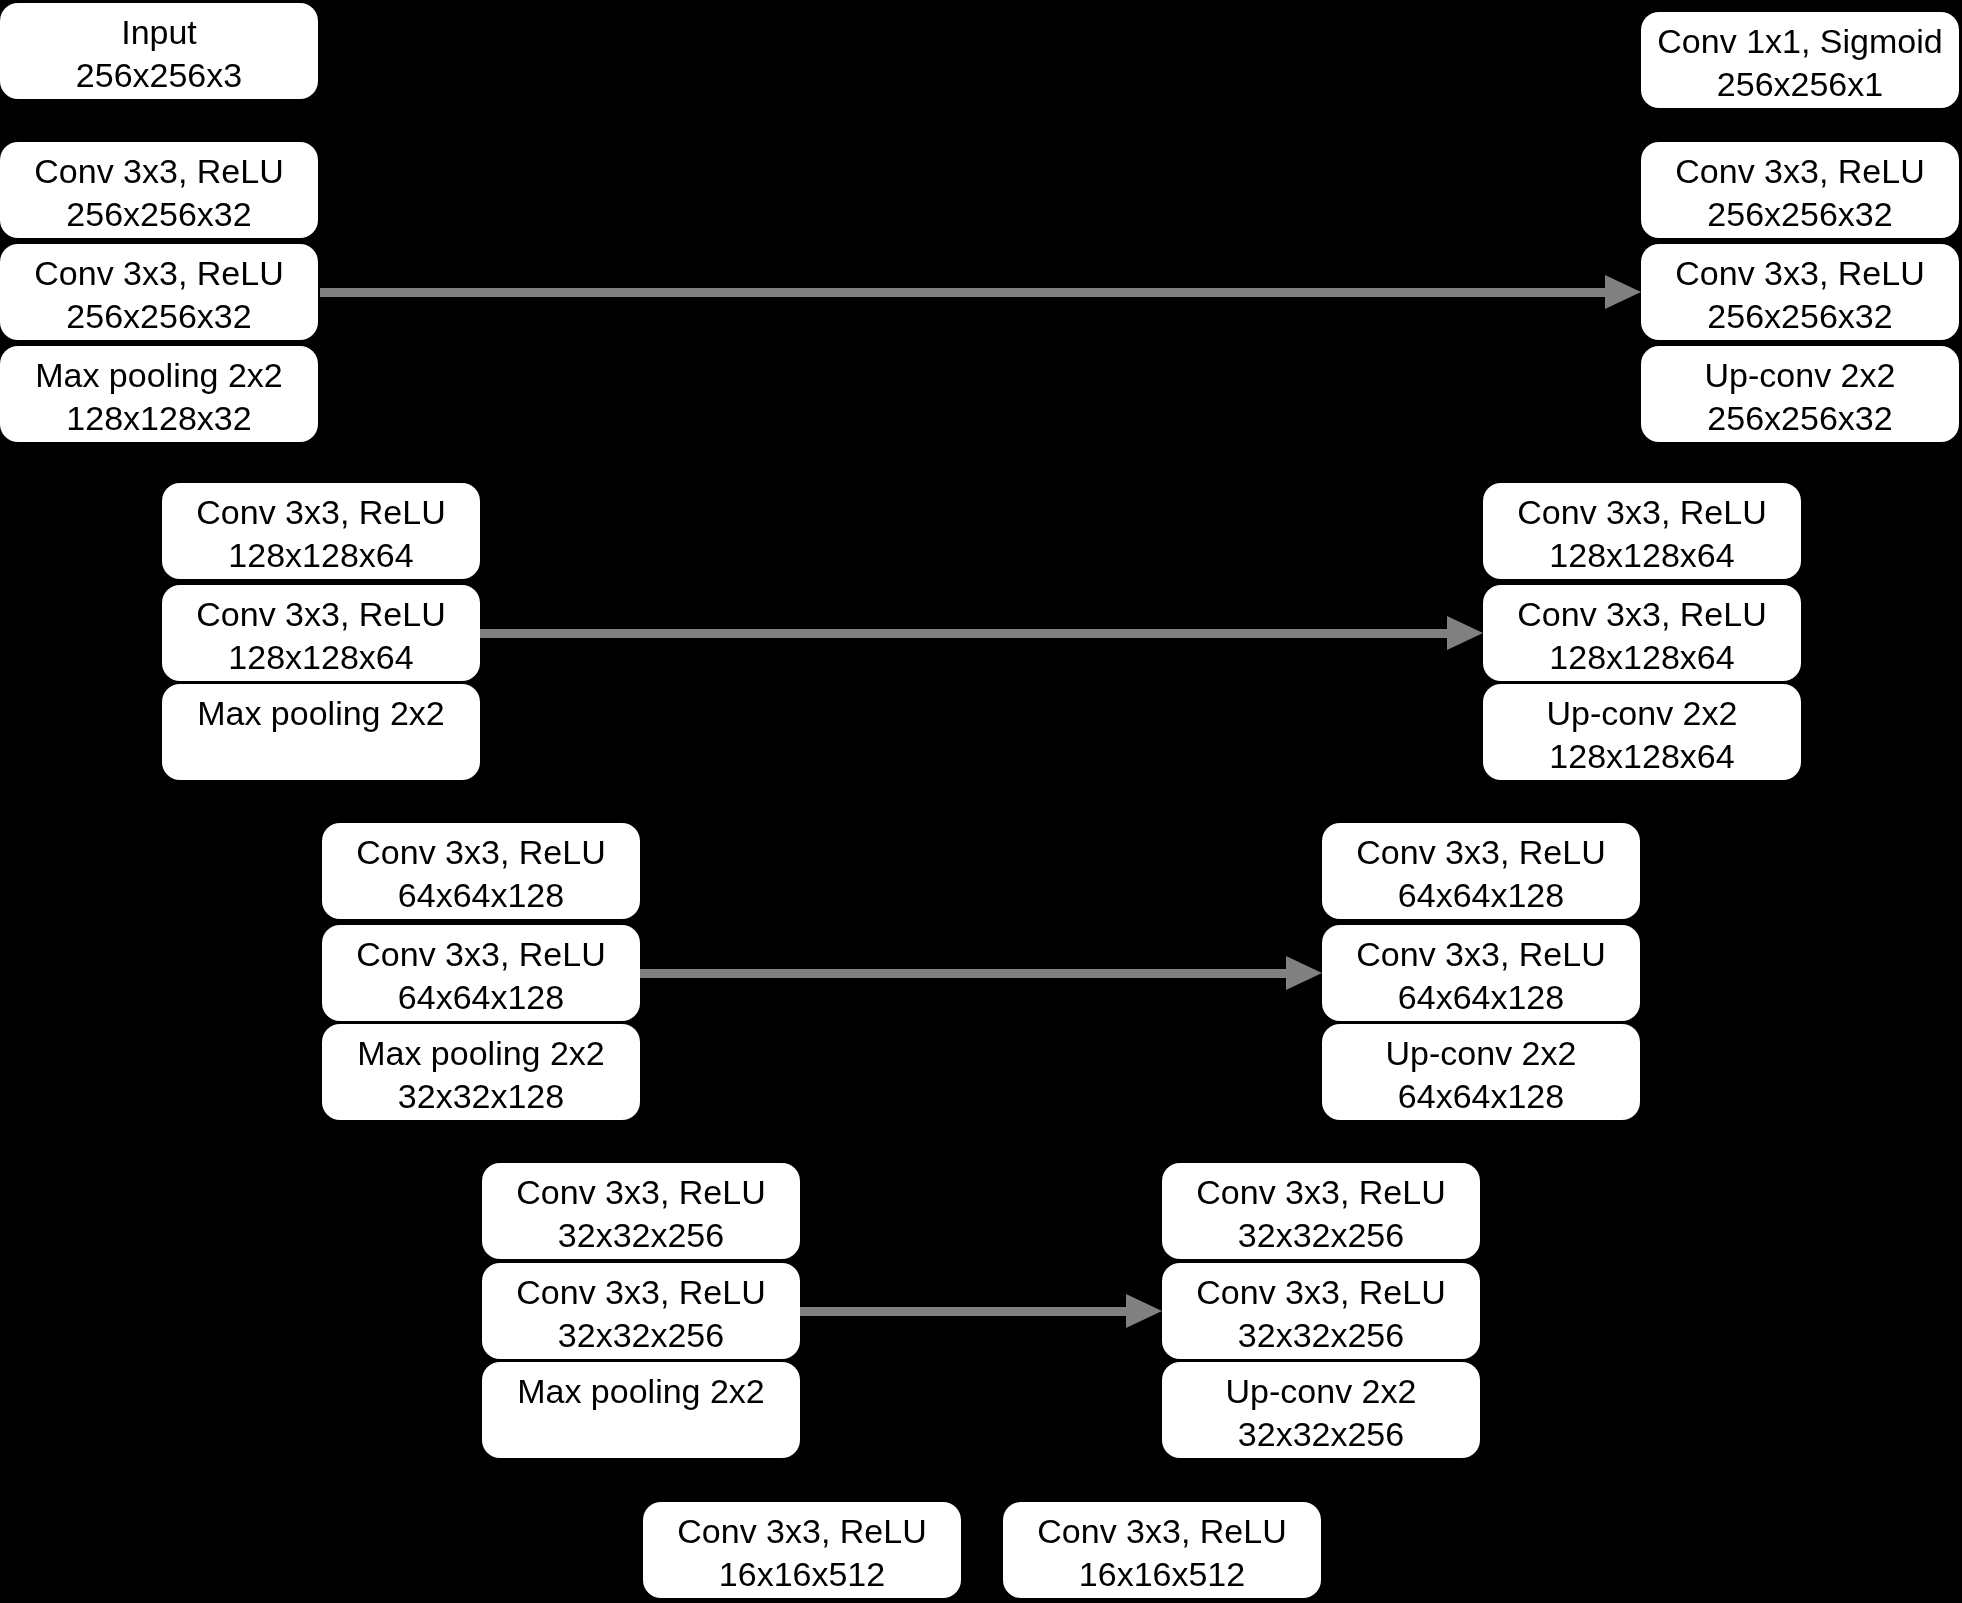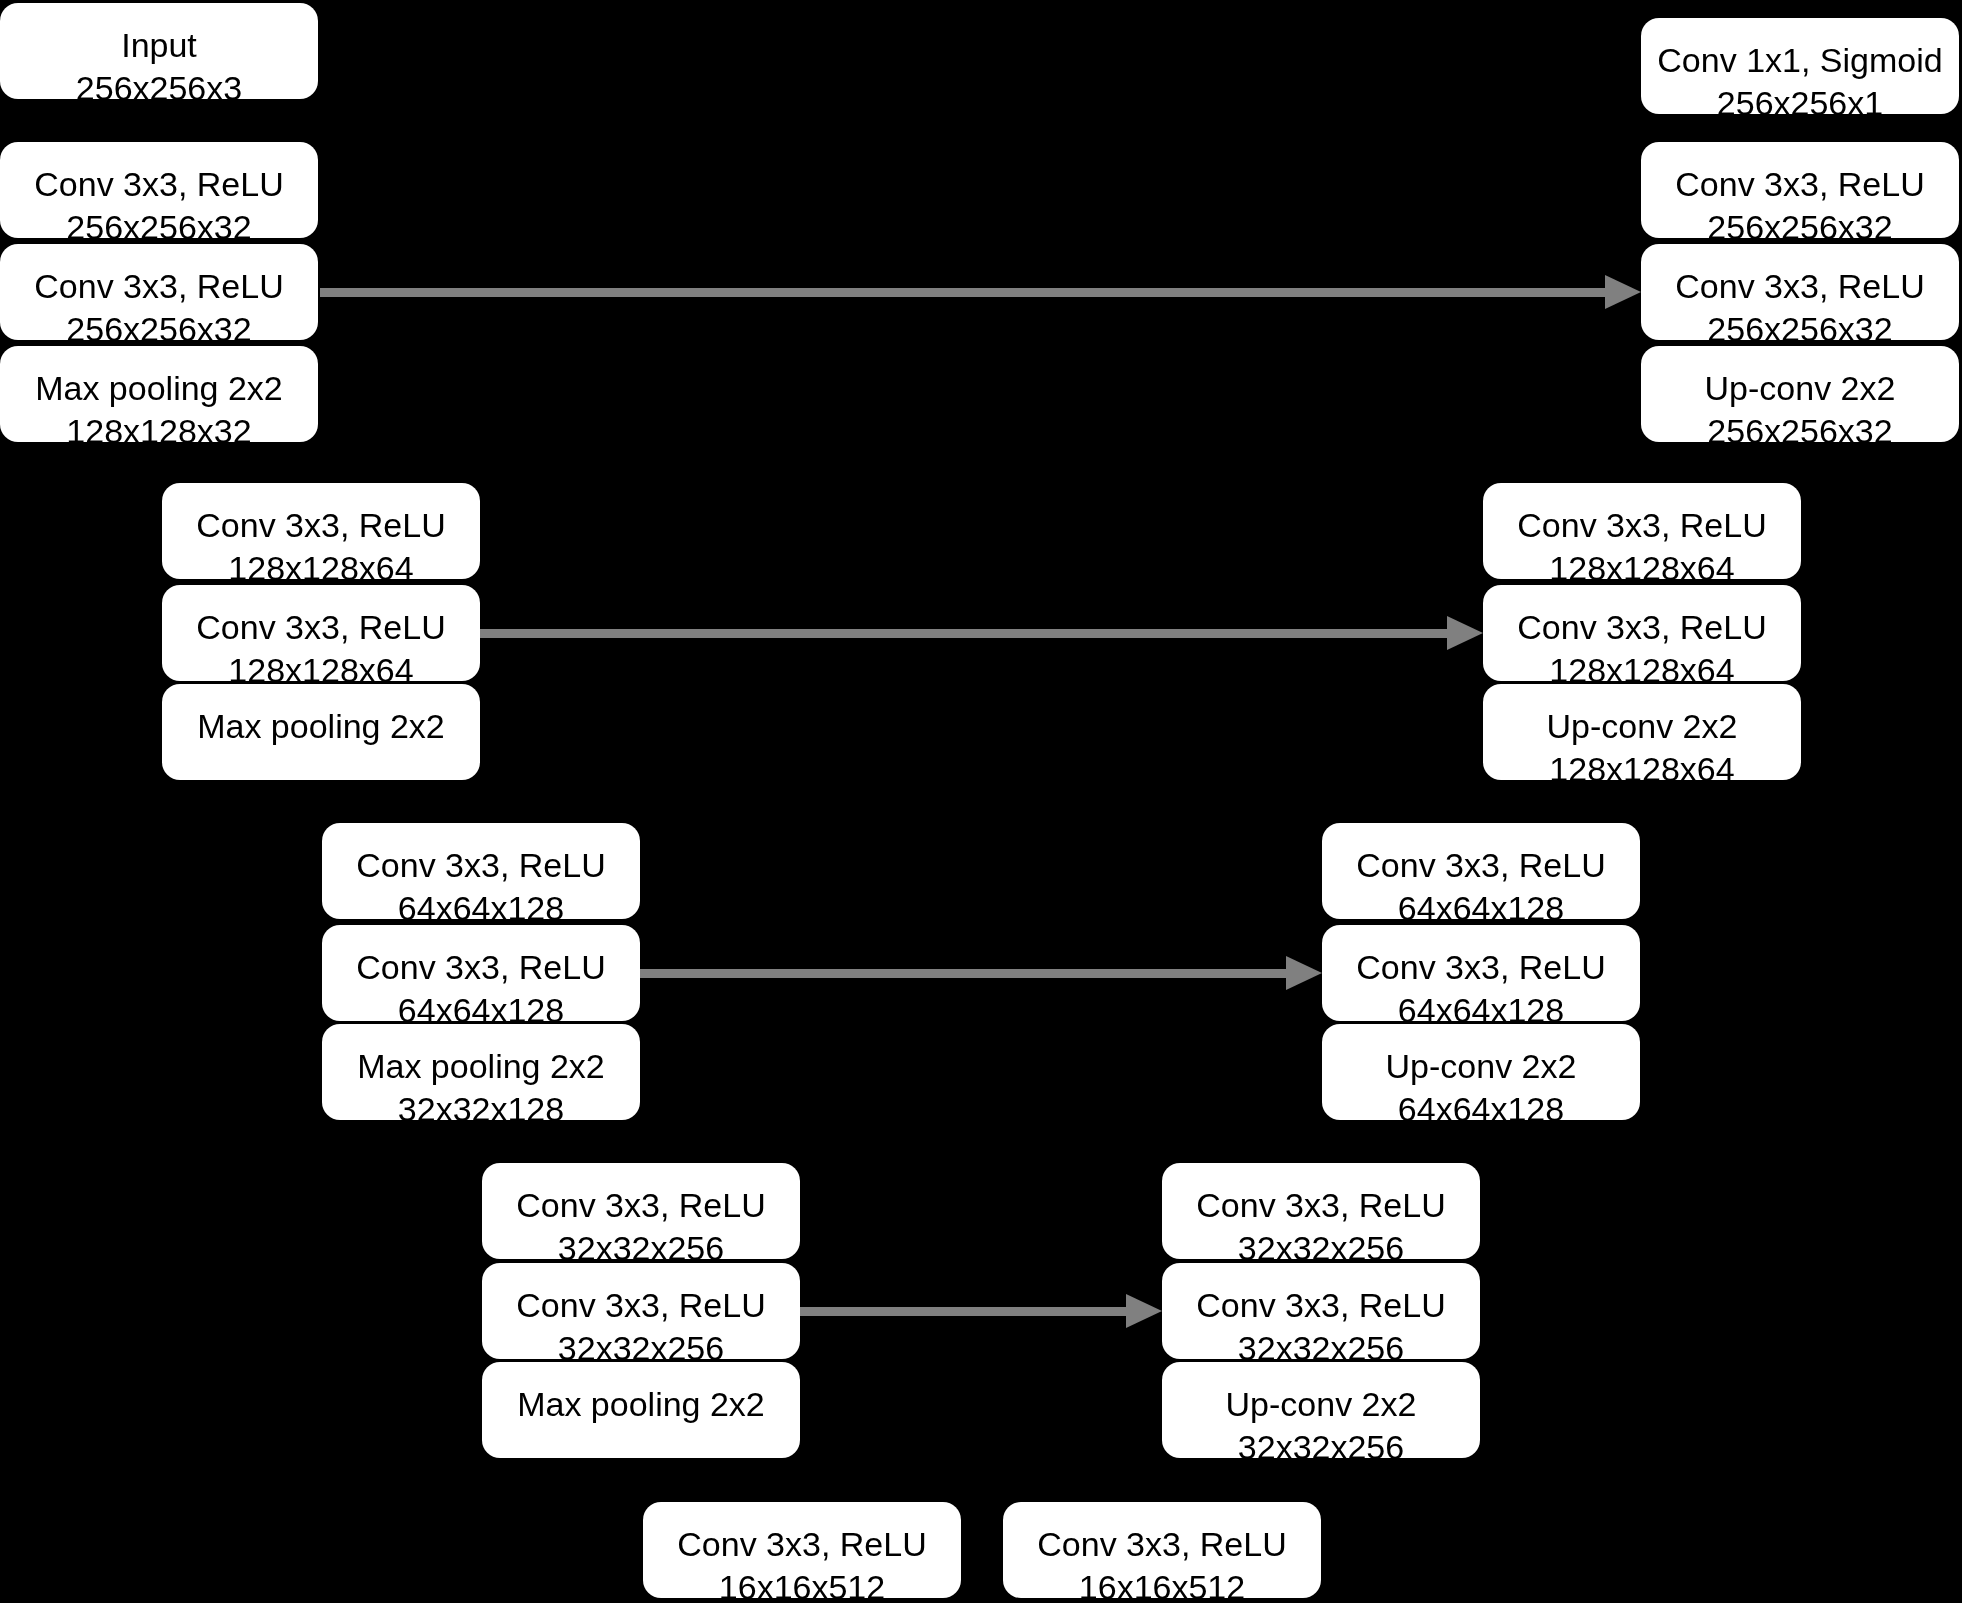--- a/index.html
+++ b/index.html
@@ -15,21 +15,21 @@
     overflow: hidden;
     font-family: "Liberation Sans", sans-serif;
   }
   .node {
     position: absolute;
     box-sizing: border-box;
     background: var(--box-fill, #ffffff);
     border-radius: 18px;
     color: var(--text-color, #000000);
     text-align: center;
-    padding-top: 21px;
+    padding-top: 8px;
     white-space: nowrap;
   }
   .node .line {
     font-size: 34px;
     line-height: 43px;
     font-weight: 400;
   }
   .arrow {
     position: absolute;
   }
@@ -158,21 +158,21 @@
       <div class="line">128x128x64</div>
     </div>
     <div class="node" style="left: 1483px; top: 585px; width: 318px; height: 96px;">
       <div class="line">Conv 3x3, ReLU</div>
       <div class="line">128x128x64</div>
     </div>
     <div class="node" style="left: 1483px; top: 684px; width: 318px; height: 96px;">
       <div class="line">Up-conv 2x2</div>
       <div class="line">128x128x64</div>
     </div>
-    <div class="node" style="left: 1641px; top: 18px; width: 318px; height: 96px;">
+    <div class="node" style="left: 1641px; top: 12px; width: 318px; height: 96px;">
       <div class="line">Conv 1x1, Sigmoid</div>
       <div class="line">256x256x1</div>
     </div>
     <div class="node" style="left: 1641px; top: 142px; width: 318px; height: 96px;">
       <div class="line">Conv 3x3, ReLU</div>
       <div class="line">256x256x32</div>
     </div>
     <div class="node" style="left: 1641px; top: 244px; width: 318px; height: 96px;">
       <div class="line">Conv 3x3, ReLU</div>
       <div class="line">256x256x32</div>

